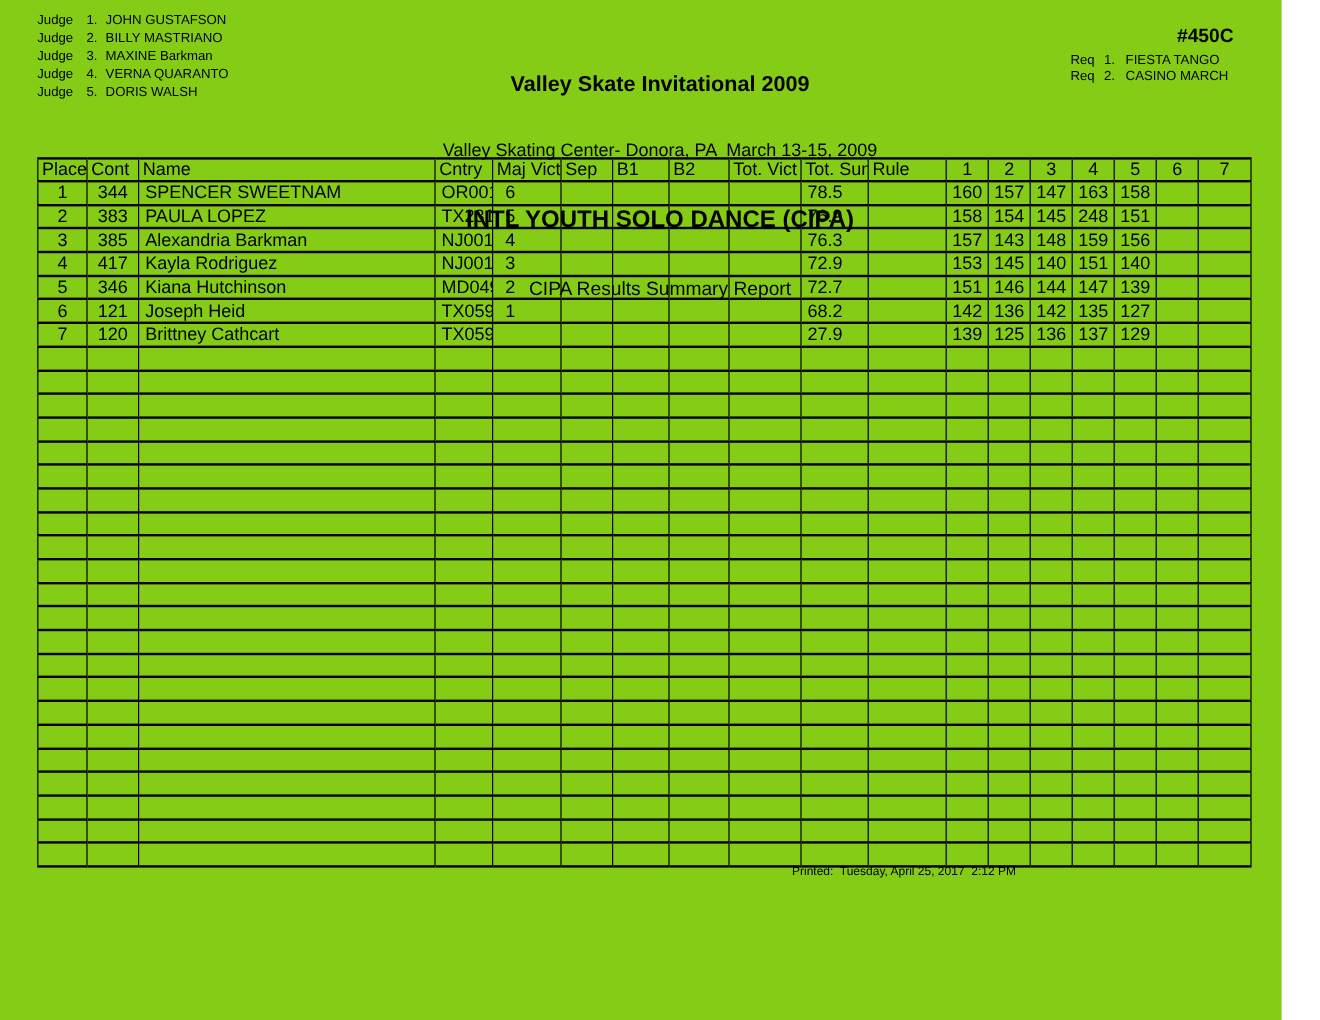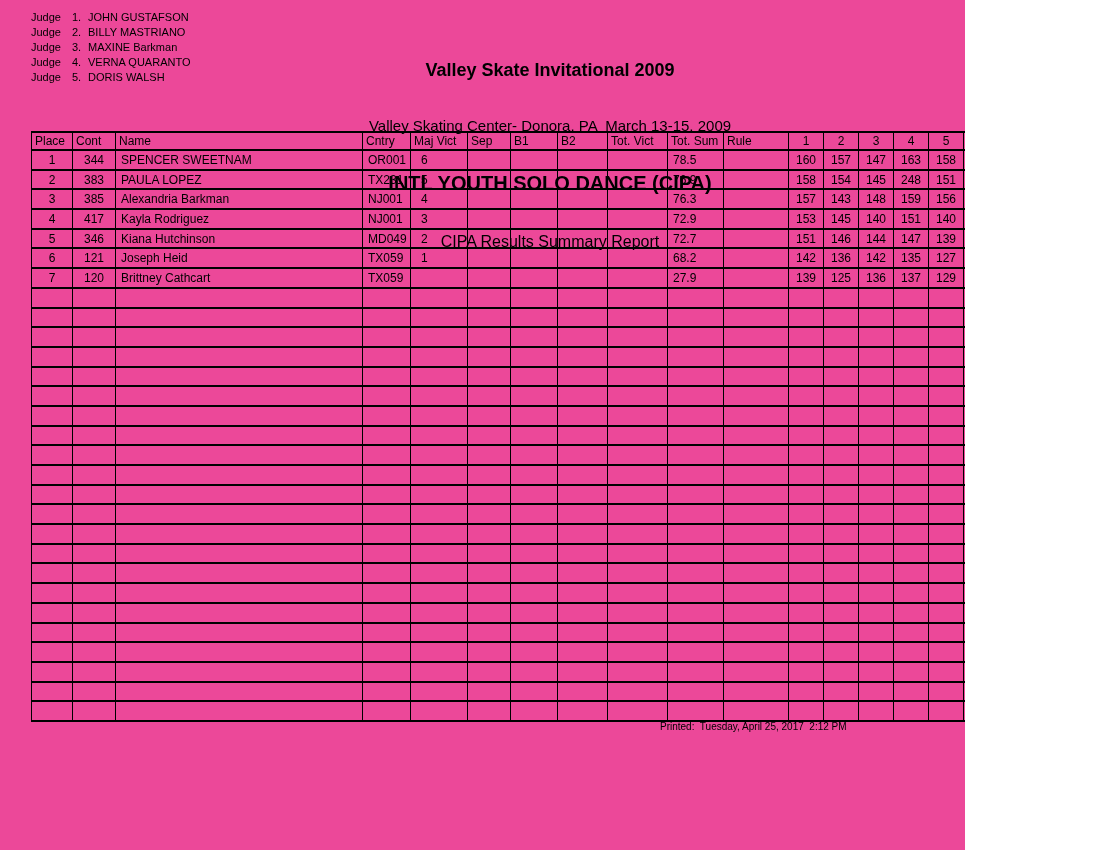--- a/index.html
+++ b/index.html
@@ -1,20 +1,20 @@
 <!DOCTYPE html>
 <html><head>
 <meta charset="utf-8">
 <style>
   html, body { margin: 0; padding: 0; background: #ffffff; }
   .page {
     position: relative;
-    width: 965px;
+    width: 1068px;
     height: 850px;
-    background: #ec4899;
+    background: #84cc16;
     overflow: hidden;
     font-family: "Liberation Sans", "DejaVu Sans", sans-serif;
     color: #000000;
   }
 
   
   .judges {
     position: absolute;
     left: 31px;
     top: 10px;
@@ -54,21 +54,21 @@
   .r-num   { display: inline-block; width: 18px; }
 
   
   .results {
     position: absolute;
     left: 31px;
     top: 131px;
     border-collapse: collapse;
     table-layout: fixed;
     width: 1011px;
-    font-size: 12px;
+    font-size: 15px;
   }
   .results th, .results td {
     border-left: 1px solid #000;
     border-right: 1px solid #000;
     border-top: 2px solid #000;
     border-bottom: 2px solid #000;
     padding: 0;
     overflow: hidden;
     white-space: nowrap;
     font-weight: normal;
@@ -102,20 +102,25 @@
     <div><span class="j-label">Judge</span><span class="j-num">5.</span><span>DORIS WALSH</span></div>
   </div>
 
   <div class="title-block">
     <div class="t-title">Valley Skate Invitational 2009</div>
     <div class="t-venue">Valley Skating Center- Donora, PA  March 13-15, 2009</div>
     <div class="t-event">INTL YOUTH SOLO DANCE (CIPA)</div>
     <div class="t-report">CIPA Results Summary Report</div>
   </div>
 
+  <div class="code-block">
+    <div class="c-code">#450C</div>
+    <div><span class="r-label">Req</span><span class="r-num">1.</span><span>FIESTA TANGO</span></div>
+    <div><span class="r-label">Req</span><span class="r-num">2.</span><span>CASINO MARCH</span></div>
+  </div>
 
   <table class="results">
     <colgroup>
         <col style="width: 41px;">
         <col style="width: 43px;">
         <col style="width: 247px;">
         <col style="width: 48px;">
         <col style="width: 57px;">
         <col style="width: 43px;">
         <col style="width: 47px;">

